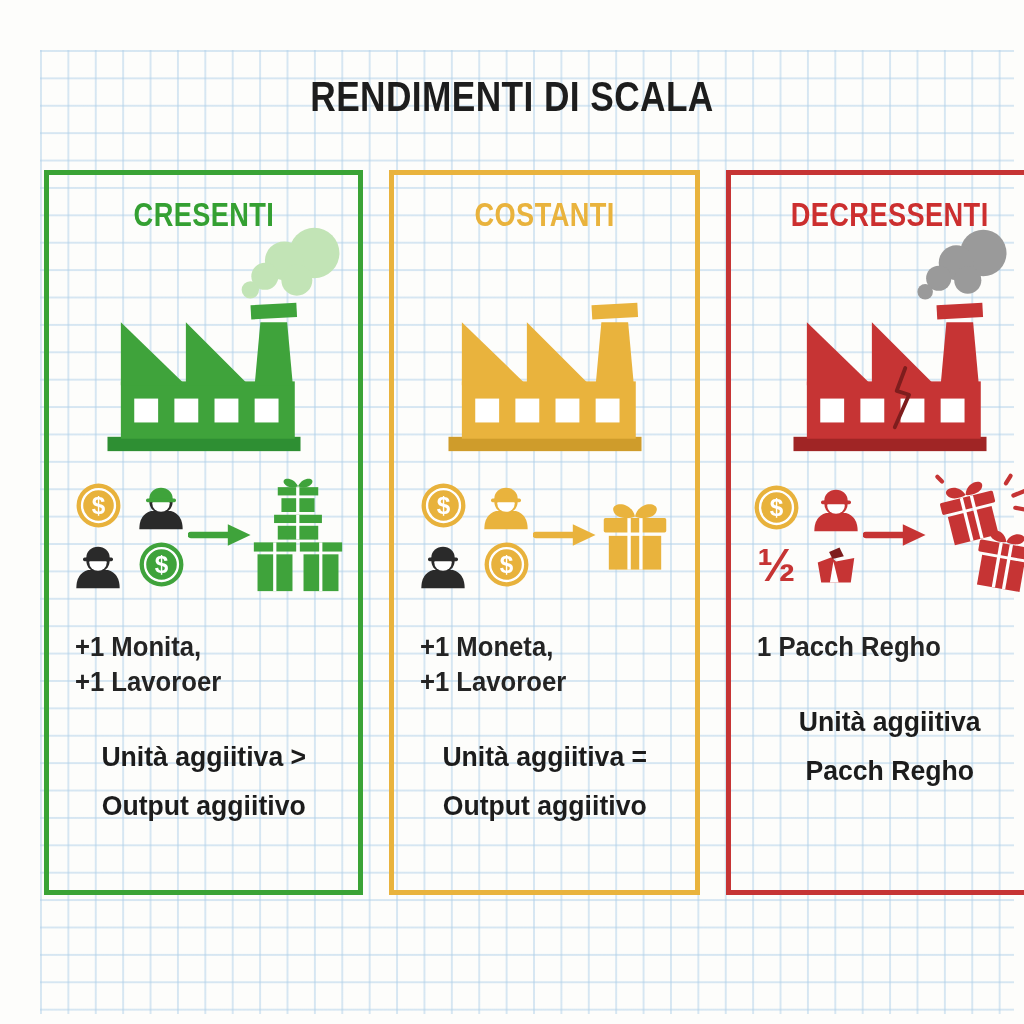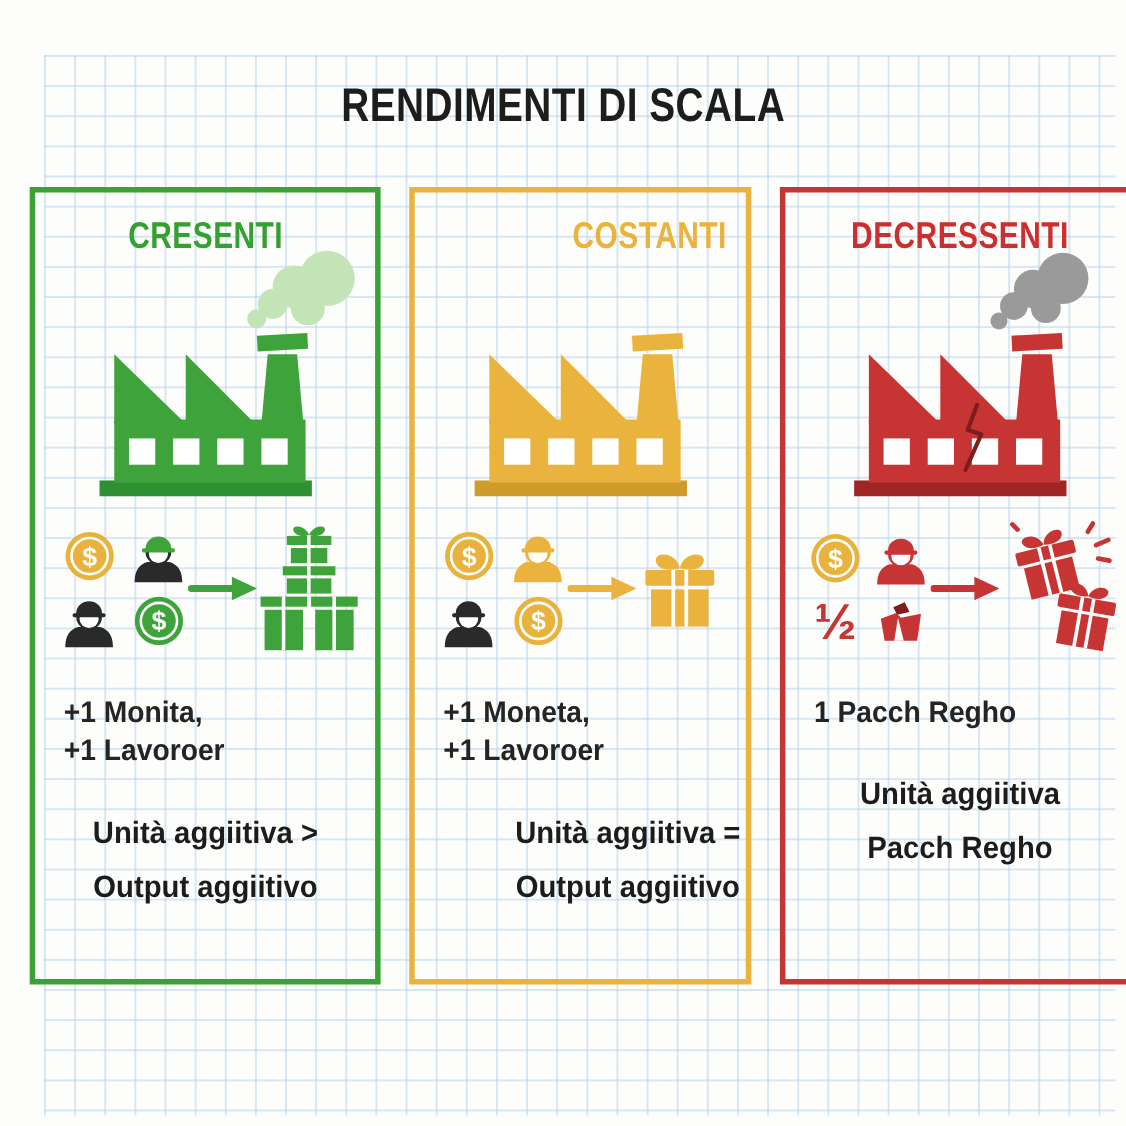--- a/index.html
+++ b/index.html
@@ -14,30 +14,30 @@
       linear-gradient(to right, rgba(176,208,233,0.50) 1.6px, transparent 1.6px),
       linear-gradient(to bottom, rgba(176,208,233,0.50) 1.6px, transparent 1.6px);
     background-size:27.4px 27.4px;
   }
   .title{
     position:absolute;top:72px;left:0;width:100%;text-align:center;
     font-size:43px;font-weight:bold;color:#1d1d1d;
     transform:scaleX(0.82);letter-spacing:0.5px;white-space:nowrap;
   }
   .cols{
-    position:absolute;left:27px;top:170px;width:934px;height:725px;
+    position:absolute;left:44px;top:170px;width:934px;height:725px;
     display:flex;gap:26px;
   }
   .column{
     flex:1;border:5px solid #000;box-sizing:border-box;
     display:flex;flex-direction:column;align-items:center;
     background:transparent;position:relative;
   }
   .column.c-green{border-color:#3aa335;}
-  .column.c-yellow{border-color:#e9b33d;align-items:flex-end;}
+  .column.c-yellow{border-color:#e9b33d;}
   .column.c-red{border-color:#c63434;}
   .col-header{
     margin-top:20px;font-size:34px;font-weight:bold;white-space:nowrap;
     transform:scaleX(0.80);letter-spacing:0.5px;
   }
   .c-green .col-header{color:#34a032;}
   .c-yellow .col-header{color:#e9b33d;}
   .c-red .col-header{color:#cc2f2f;}
   .factory-wrap{position:relative;width:100%;height:218px;margin-top:4px;}
   .factory-svg{position:absolute;left:50%;bottom:2px;transform:translateX(-50%);

